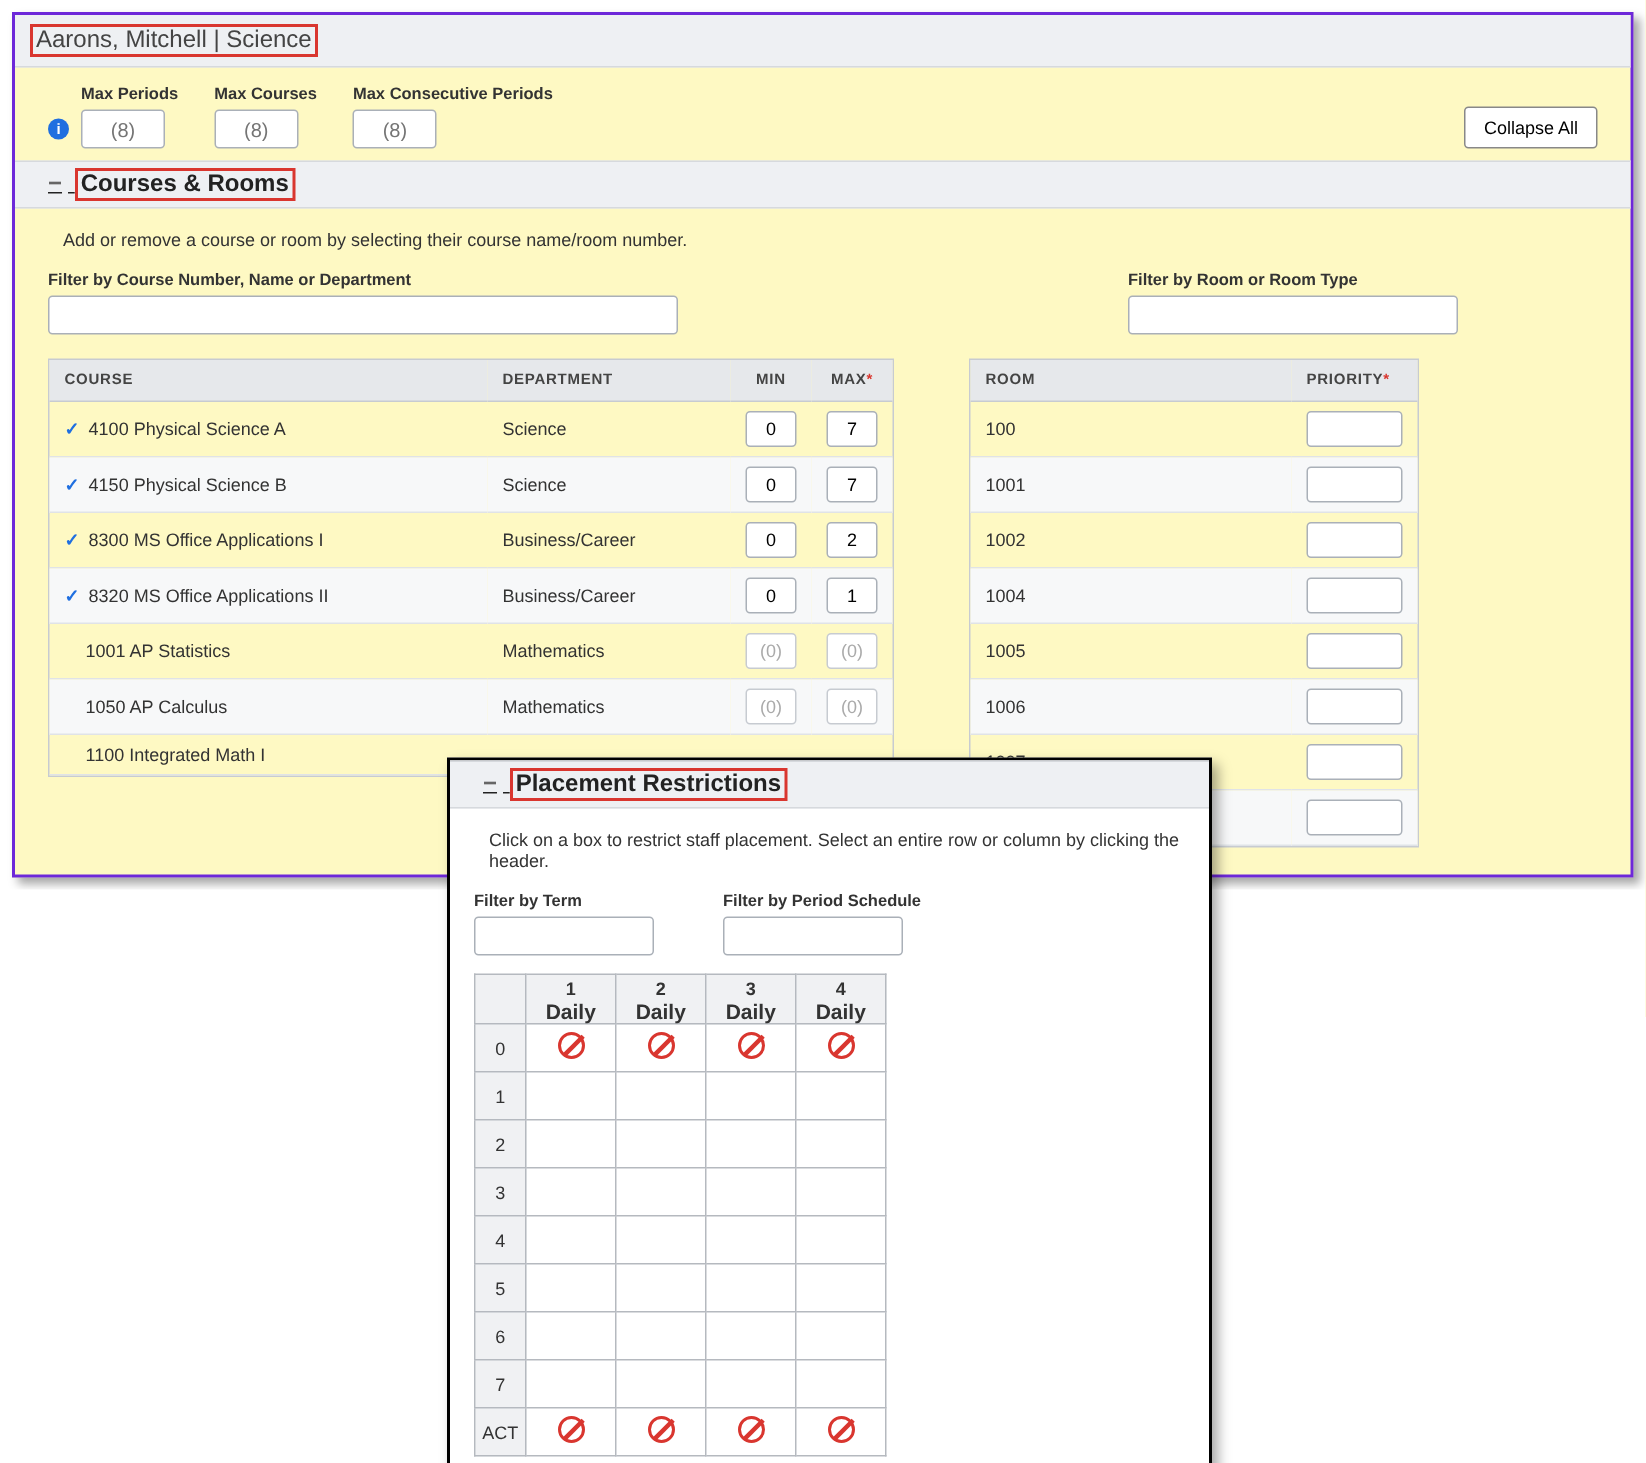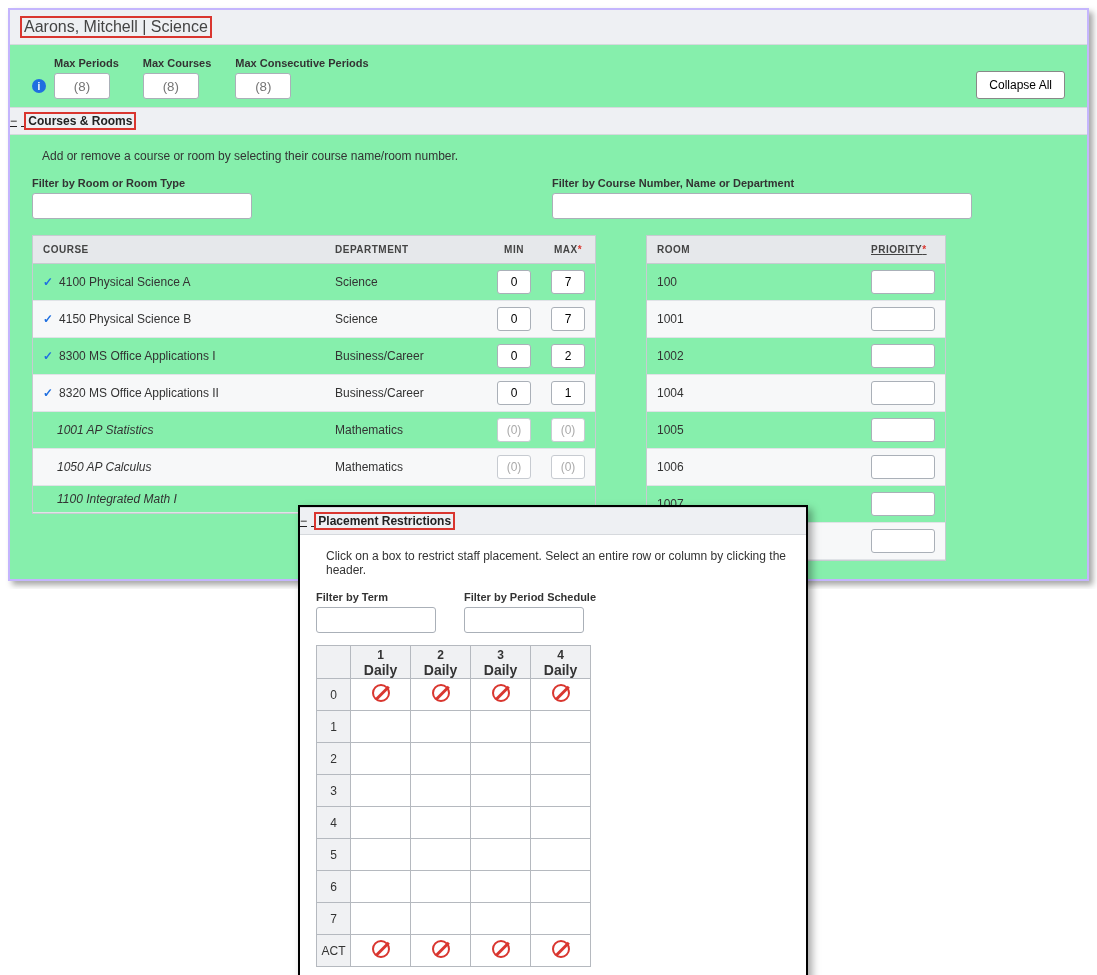--- a/index.html
+++ b/index.html
@@ -5,23 +5,23 @@
   * { box-sizing: border-box; }
   body {
     margin: 0;
     padding: 8px;
     font-family: Arial, Helvetica, sans-serif;
     font-size: 12px;
     color: #333;
     background: #fff;
   }
   .panel-main {
-    border: 2px solid #c4b5fd;
+    border: 2px solid #6d28d9;
     box-shadow: 4px 4px 6px rgba(0,0,0,0.35);
-    background: #86efac;
+    background: #fef9c3;
   }
   .title-bar {
     background: #eef0f3;
     border-bottom: 1px solid #d6d9dd;
     padding: 6px 10px;
     font-size: 16px;
     color: #444;
   }
   .red-highlight {
     border: 2px solid #d9362f;
@@ -54,22 +54,22 @@
     padding: 6px 12px;
     border: 1px solid #888;
     border-radius: 3px;
     background: #fff;
     font-size: 12px;
   }
   .section-header {
     background: #eef0f3;
     border-top: 1px solid #d6d9dd;
     border-bottom: 1px solid #d6d9dd;
-    padding: 4px 0;
-    font-size: 12px;
+    padding: 4px 22px;
+    font-size: 16px;
     font-weight: bold;
     color: #222;
     text-decoration: underline;
   }
   .section-header .collapse-toggle {
     color: #666; margin-right: 4px;
   }
   .section-body { padding: 14px 22px 18px 22px; }
   .instr { margin-bottom: 14px; font-size: 12px; color: #333; margin-left: 10px; }
   .filters-row { display: flex; gap: 300px; }
@@ -107,34 +107,34 @@
   }
   .priority-input {
     width: 64px; height: 24px; border: 1px solid #aab0b8; border-radius: 3px;
     background: #fff;
   }
   .red-asterisk { color: #d9362f; }
   .courses-table-wrap { width: 564px; }
   .rooms-table-wrap { width: 300px; }
   th.col-min, th.col-max { text-align: center; width: 48px; }
   td.col-min, td.col-max { text-align: center; }
-  th.col-priority { width: 84px; text-decoration: underline; }
+  th.col-priority { width: 84px; }
   td.col-priority { text-align: right; }
-  td.indent { padding-left: 24px; font-style: italic; }
+  td.indent { padding-left: 24px; }
 
   
   .panel-overlay {
     position: absolute;
     left: 298px; top: 505px;
     width: 510px;
     border: 2px solid #000;
     box-shadow: 4px 4px 8px rgba(0,0,0,0.35);
     background: #fff;
   }
-  .grid-filters { display: flex; gap: 28px; margin-bottom: 12px; }
+  .grid-filters { display: flex; gap: 46px; margin-bottom: 12px; }
   .grid-filter-input { width: 120px; height: 26px; border: 1px solid #aab0b8; border-radius: 3px; }
   .restrict-grid {
     border-collapse: collapse;
   }
   .restrict-grid th, .restrict-grid td {
     border: 1px solid #b5b9bf;
     text-align: center;
     font-size: 12px;
   }
   .restrict-grid th.col-head { font-weight: bold; padding: 2px 0 0 0; width: 60px; background: #f0f1f3; }
@@ -188,26 +188,26 @@
   <div class="section-header">
     <span class="collapse-toggle">−</span>
     <span class="red-highlight">Courses &amp; Rooms</span>
   </div>
 
   <div class="section-body">
     <div class="instr">Add or remove a course or room by selecting their course name/room number.</div>
 
     <div class="filters-row">
       <div class="filter-group">
+        <span class="filter-label">Filter by Course Number, Name or Department</span>
+        <input class="filter-input" style="width: 420px;">
+      </div>
+      <div class="filter-group">
         <span class="filter-label">Filter by Room or Room Type</span>
         <input class="filter-input" style="width: 220px;">
-      </div>
-      <div class="filter-group">
-        <span class="filter-label">Filter by Course Number, Name or Department</span>
-        <input class="filter-input" style="width: 420px;">
       </div>
     </div>
 
     <div class="tables-row">
 
       <div class="courses-table-wrap">
         <table class="tbl">
           <thead>
             <tr>
               <th>Course</th>

